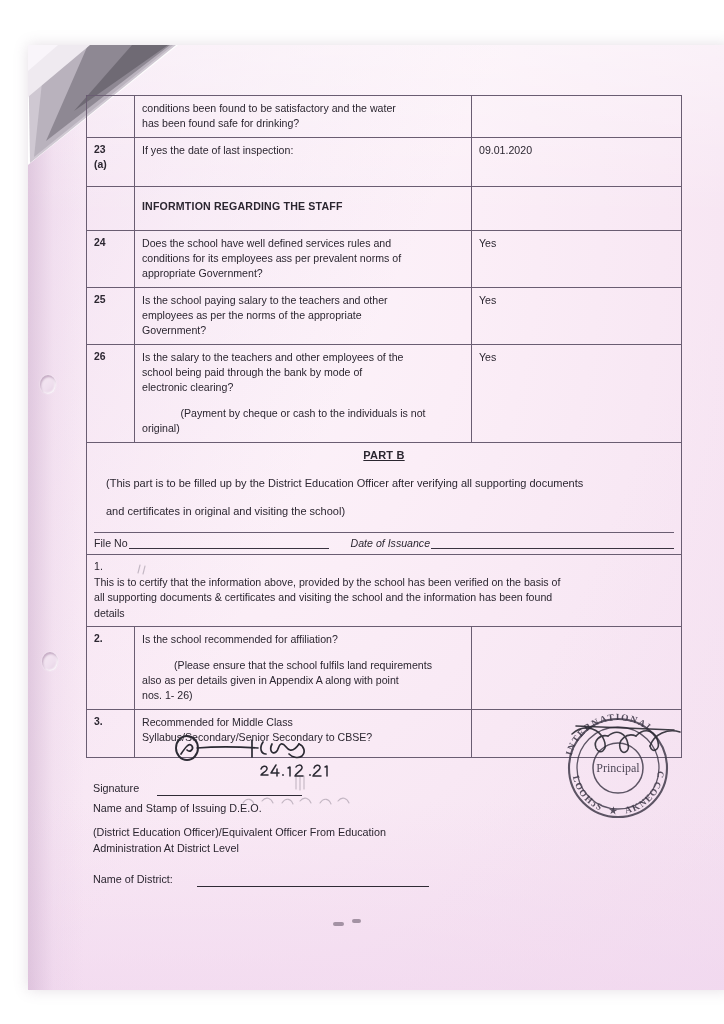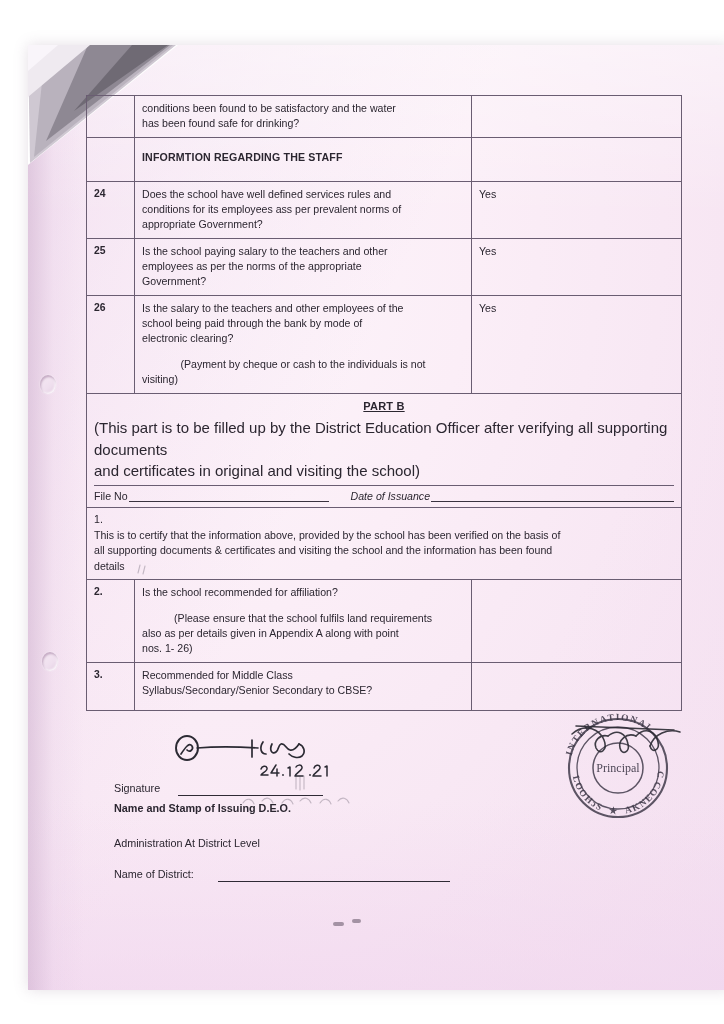--- a/index.html
+++ b/index.html
@@ -116,23 +116,23 @@
   }
   .partb-title {
     text-align: center;
     font-weight: 700;
     text-decoration: underline;
     font-size: 11px;
     letter-spacing: .2px;
     margin: 1px 0 2px 0;
   }
   .partb-note {
-    font-size: 15px;
+    font-size: 11px;
     line-height: 1.44;
-    margin: 0;
+    margin: 12px;
   }
   .fileno-row {
     display: flex;
     align-items: flex-end;
     margin-top: 3px;
     font-size: 10.6px;
     border-top: 1px solid #6a5d72;
     padding-top: 3px;
     text-align: right;
   }
@@ -147,41 +147,41 @@
   .doi-label { white-space: nowrap; margin-left: 22px; font-style: italic; }
 
   
   .cert-cell { padding: 4px 7px 5px 7px !important; }
   .cert-num  { margin: 0 0 1px 0; font-size: 10.6px; }
   .cert-text { margin: 0; font-size: 10.6px; line-height: 1.45; }
 
   
   #sign-block {
     position: absolute;
-    left: 86px;
+    left: 65px;
     top: 735px;
     width: 430px;
     font-size: 10.8px;
     line-height: 1.5;
     color: #2b2630;
   }
   .sig-row {
     display: flex;
     align-items: flex-end;
     margin-bottom: 4px;
   }
   .sig-label { white-space: nowrap; }
   .sig-rule {
     border-bottom: 1.3px solid #2f2a35;
     height: 13px;
     margin-left: 18px;
   }
   .sig-rule.w1 { width: 145px; }
   .sig-rule.w2 { width: 232px; margin-left: 8px; }
-  .line-deo { margin: 1px 0 20px 0; font-weight: bold; }
+  .line-deo { margin: 1px 0 9px 0; }
   .line-sub { margin: 0; line-height: 1.45; }
   .line-district { margin-top: 14px; display: flex; align-items: flex-end; gap: 16px; }
 
   
   #handwriting {
     position: absolute;
     left: 0; top: 0;
     width: 724px; height: 1024px;
     pointer-events: none;
   }
@@ -241,20 +241,31 @@
 
         <tr>
           <td class="col-num"></td>
           <td class="col-q">
             <div class="q-line">conditions been found to be satisfactory and the water</div>
             <div class="q-line">has been found safe for drinking?</div>
           </td>
           <td class="col-ans"></td>
         </tr>
 
+        <tr>
+          <td class="col-num">
+            <div>23</div>
+            <div>(a)</div>
+          </td>
+          <td class="col-q">
+            <div class="q-line">If yes the date of last inspection:</div>
+            <div style="height:22px"></div>
+          </td>
+          <td class="col-ans">09.01.2020</td>
+        </tr>
 
         <tr>
           <td class="col-num"></td>
           <td class="col-q heading-staff">INFORMTION REGARDING THE STAFF</td>
           <td class="col-ans"></td>
         </tr>
 
         <tr>
           <td class="col-num">24</td>
           <td class="col-q">
@@ -275,21 +286,21 @@
           <td class="col-ans">Yes</td>
         </tr>
 
         <tr>
           <td class="col-num">26</td>
           <td class="col-q">
             <div class="q-line">Is the salary to the teachers and other employees of the</div>
             <div class="q-line">school being paid through the bank by mode of</div>
             <div class="q-line">electronic clearing?</div>
             <div class="q-line q-gap">(Payment by cheque or cash to the individuals is not</div>
-            <div class="q-line">visiting)</div>
+            <div class="q-line">original)</div>
           </td>
           <td class="col-ans">Yes</td>
         </tr>
 
         <tr>
           <td class="partb-cell" colspan="3">
             <div class="partb-title">PART B</div>
             <div class="partb-note">(This part is to be filled up by the District Education Officer after verifying all supporting documents</div>
             <div class="partb-note">and certificates in original and visiting the school)</div>
             <div class="fileno-row">
@@ -334,20 +345,21 @@
       </tbody>
     </table>
   </div>
 
   <div id="sign-block">
     <div class="sig-row">
       <span class="sig-label">Signature</span>
       <span class="sig-rule w1"></span>
     </div>
     <div class="line-deo">Name and Stamp of Issuing D.E.O.</div>
+    <div class="line-sub">(District  Education  Officer)/Equivalent  Officer  From  Education</div>
     <div class="line-sub">Administration At District Level</div>
     <div class="line-district">
       <span class="sig-label">Name of District:</span>
       <span class="sig-rule w2"></span>
     </div>
   </div>
 
 </div>
 
 <svg id="handwriting" viewBox="0 0 724 1024">

